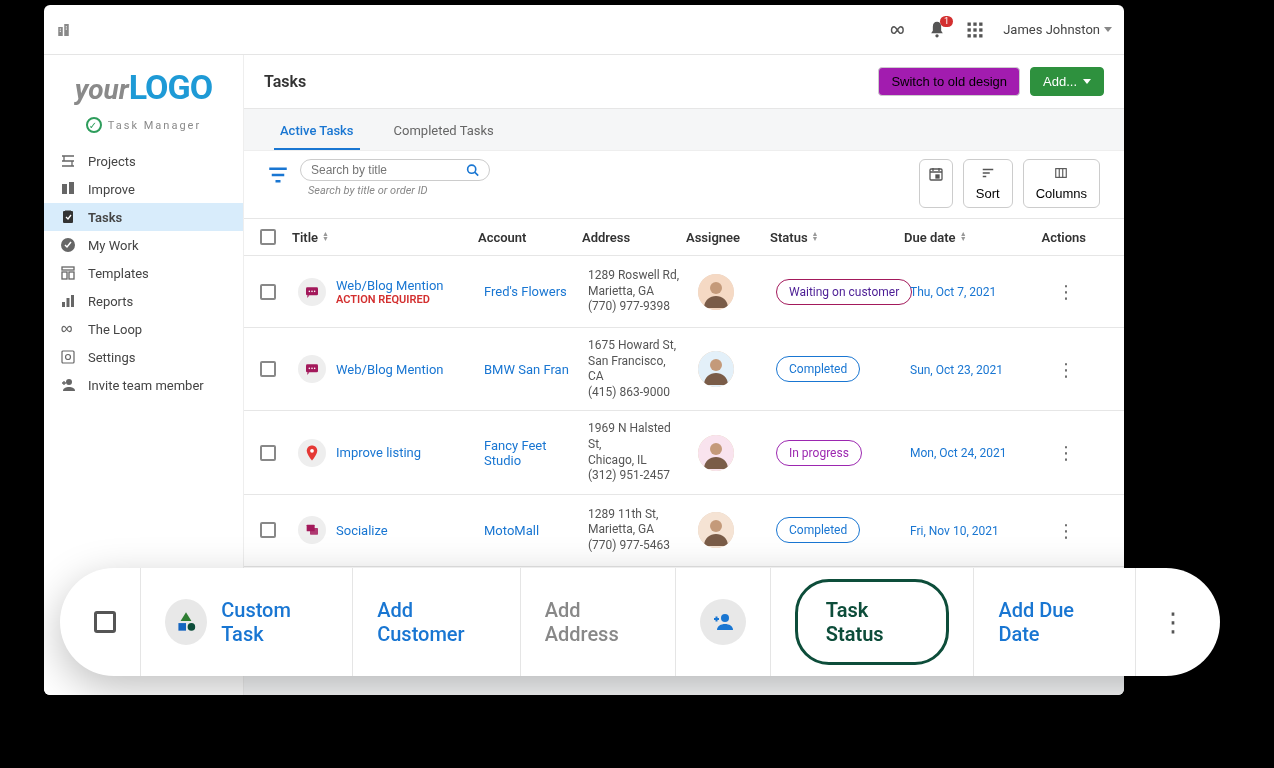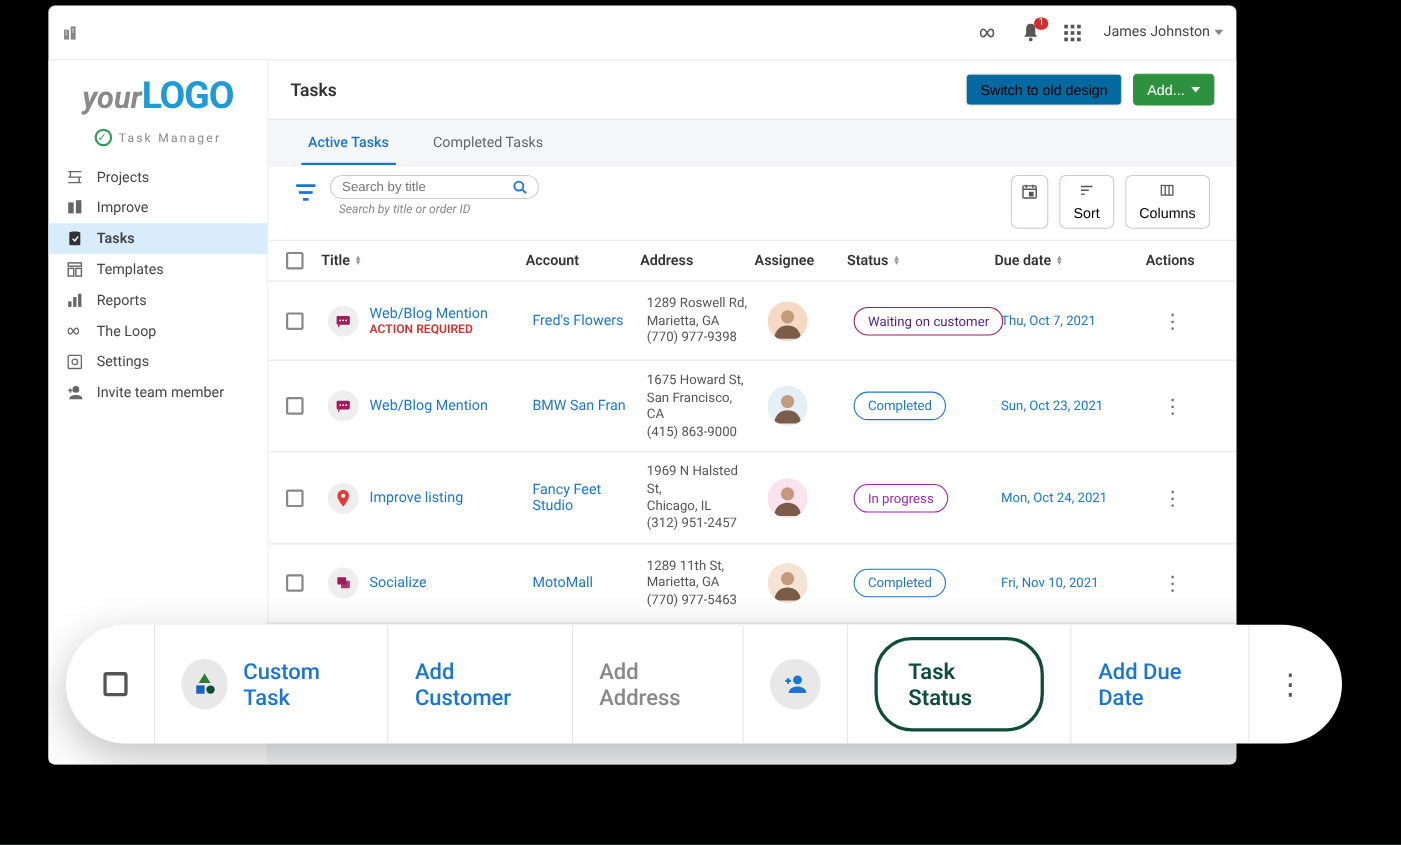--- a/index.html
+++ b/index.html
@@ -20,21 +20,21 @@
   .task-manager-line { display:flex; align-items:center; justify-content:center; gap:6px; color:#8a8a8a; font-size:11px; letter-spacing:2px; padding:8px 0 14px; }
   .tm-check { width:16px; height:16px; border:2px solid #2e9d5c; border-radius:50%; display:flex; align-items:center; justify-content:center; color:#2e9d5c; font-size:10px; }
   .nav { list-style:none; }
   .nav li { display:flex; align-items:center; gap:12px; padding:6px 16px; font-size:13px; color:#444; cursor:pointer; }
   .nav li.active { background:#d8ecfb; font-weight:600; }
   .nav-icon { width:16px; height:16px; color:#5a5a5a; display:flex; align-items:center; justify-content:center; }
   .main { flex:1; background:#f5f6f7; display:flex; flex-direction:column; overflow:hidden; }
   .page-header { display:flex; align-items:center; padding:12px 20px; border-bottom:1px solid #e6e6e6; background:#fff; }
   .page-title { font-size:16px; font-weight:600; color:#333; }
   .header-spacer { flex:1; }
-  .btn { border:1px solid #ccc; background:#0369a1; border-radius:4px; padding:6px 12px; font-size:13px; cursor:pointer; }
+  .btn { border:1px solid #ccc; background:#a21caf; border-radius:4px; padding:6px 12px; font-size:13px; cursor:pointer; }
   .btn-green { background:#2e913e; border-color:#2e913e; color:#fff; display:flex; align-items:center; gap:6px; margin-left:10px; }
   .tabs { display:flex; gap:28px; padding:0 30px; font-size:13px; }
   .tab { padding:14px 6px 10px; color:#666; cursor:pointer; border-bottom:2px solid transparent; }
   .tab.active { color:#1976d2; border-bottom-color:#1976d2; font-weight:500; }
   .toolbar { display:flex; align-items:flex-start; gap:12px; padding:8px 24px 10px; background:#fff; border-bottom:1px solid #e6e6e6; border-top:1px solid #eee;}
   .filter-icon { width:20px; height:20px; color:#1976d2; margin-top:6px; cursor:pointer; }
   .search-wrap { display:flex; flex-direction:column; }
   .search-box { display:flex; align-items:center; border:1px solid #ccc; border-radius:16px; padding:3px 10px; width:190px; }
   .search-box input { border:none; outline:none; font-size:12px; flex:1; background:transparent; }
   .search-hint { font-size:11px; color:#888; font-style:italic; margin:3px 0 0 8px; }
@@ -158,20 +158,29 @@
               <svg viewBox="0 0 16 16" fill="#333">
                 <rect x="3" y="2" width="10" height="12" rx="1"></rect>
                 <path d="M5 1.5h6v2H5z"></path>
                 <path d="M6 8l2 2 3-4" stroke="#fff" fill="none" stroke-width="1.3"></path>
               </svg>
             </span>
             <span>Tasks</span>
           </li>
         <li>
             <span class="nav-icon">
+              <svg viewBox="0 0 16 16" fill="#666">
+                <circle cx="8" cy="8" r="7"></circle>
+                <path d="M5 8l2 2 4-5" stroke="#fff" fill="none" stroke-width="1.5"></path>
+              </svg>
+            </span>
+            <span>My Work</span>
+          </li>
+        <li>
+            <span class="nav-icon">
               <svg viewBox="0 0 16 16" stroke="#666" fill="none" stroke-width="1.3">
                 <rect x="2" y="2" width="12" height="3"></rect>
                 <rect x="2" y="7" width="5" height="7"></rect>
                 <rect x="9" y="7" width="5" height="7"></rect>
               </svg>
             </span>
             <span>Templates</span>
           </li>
         <li>
             <span class="nav-icon">

